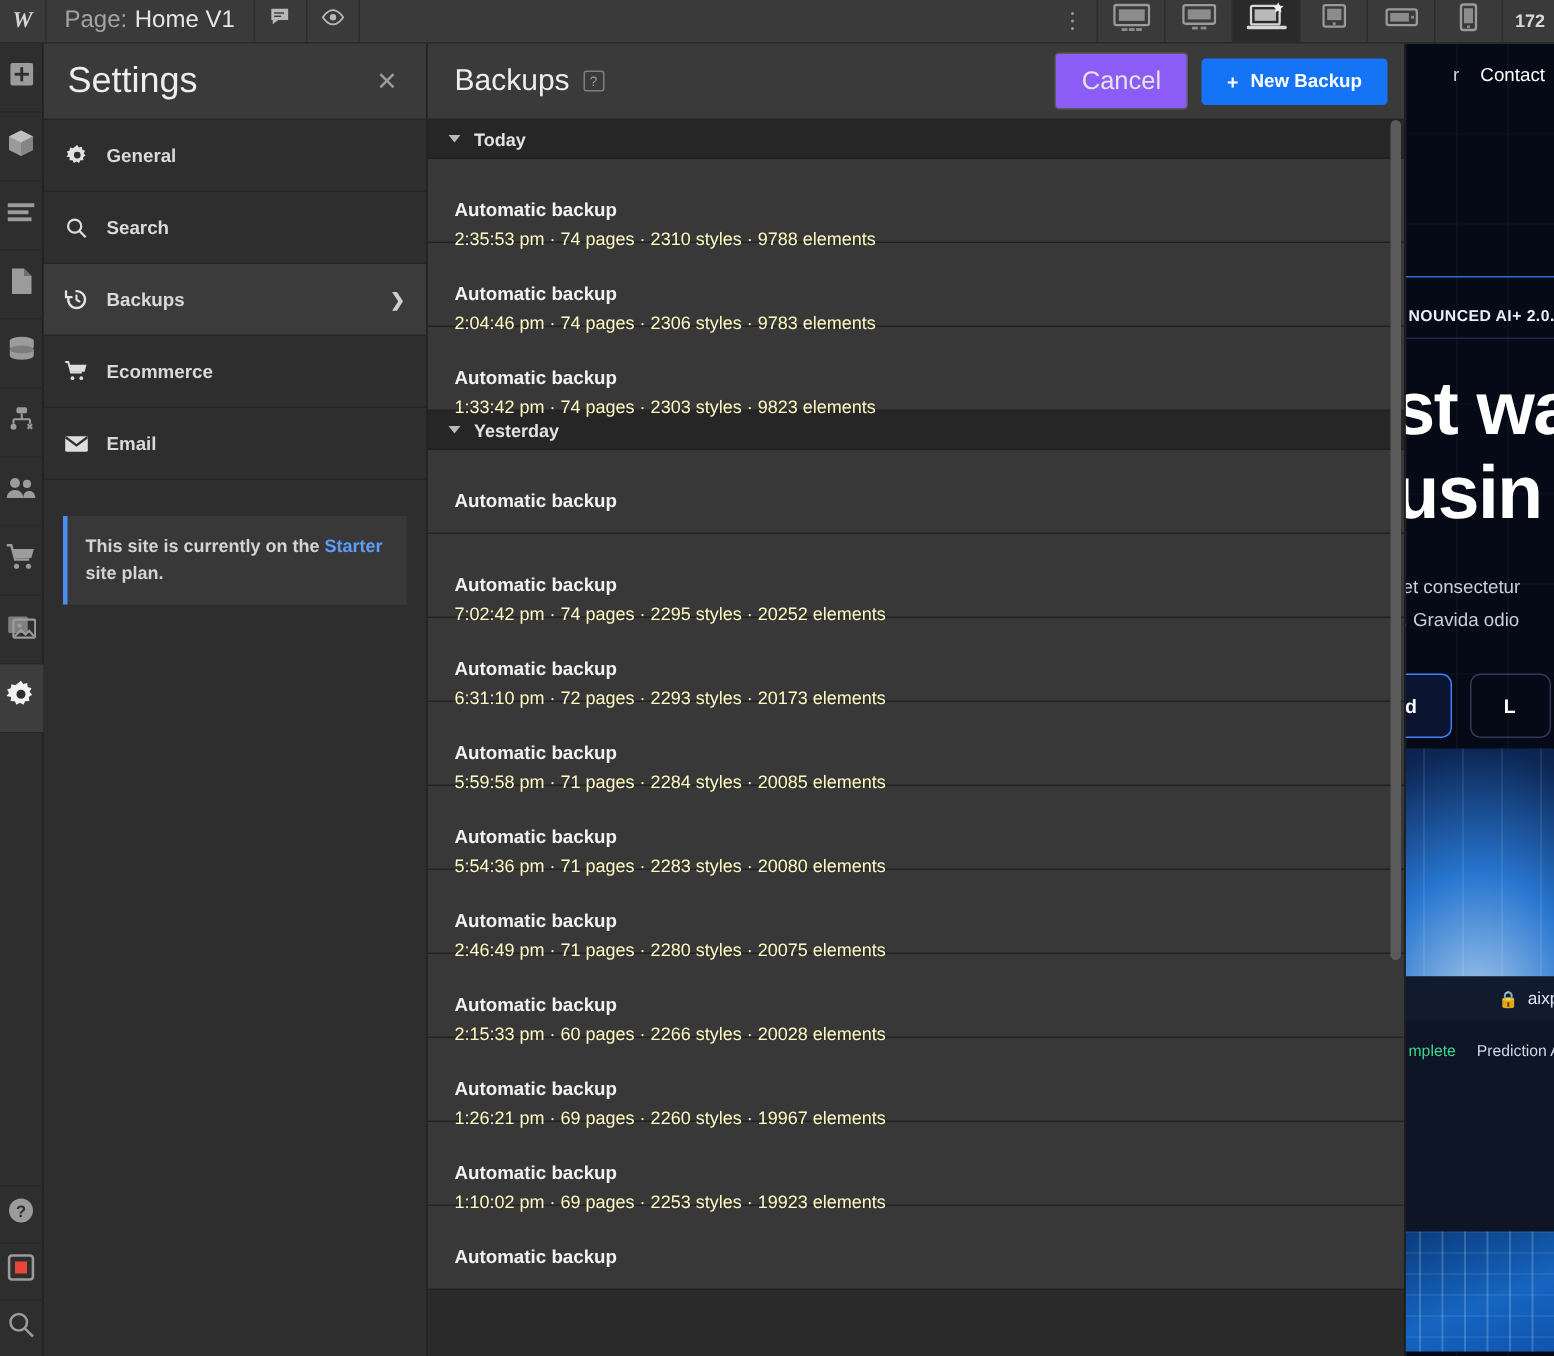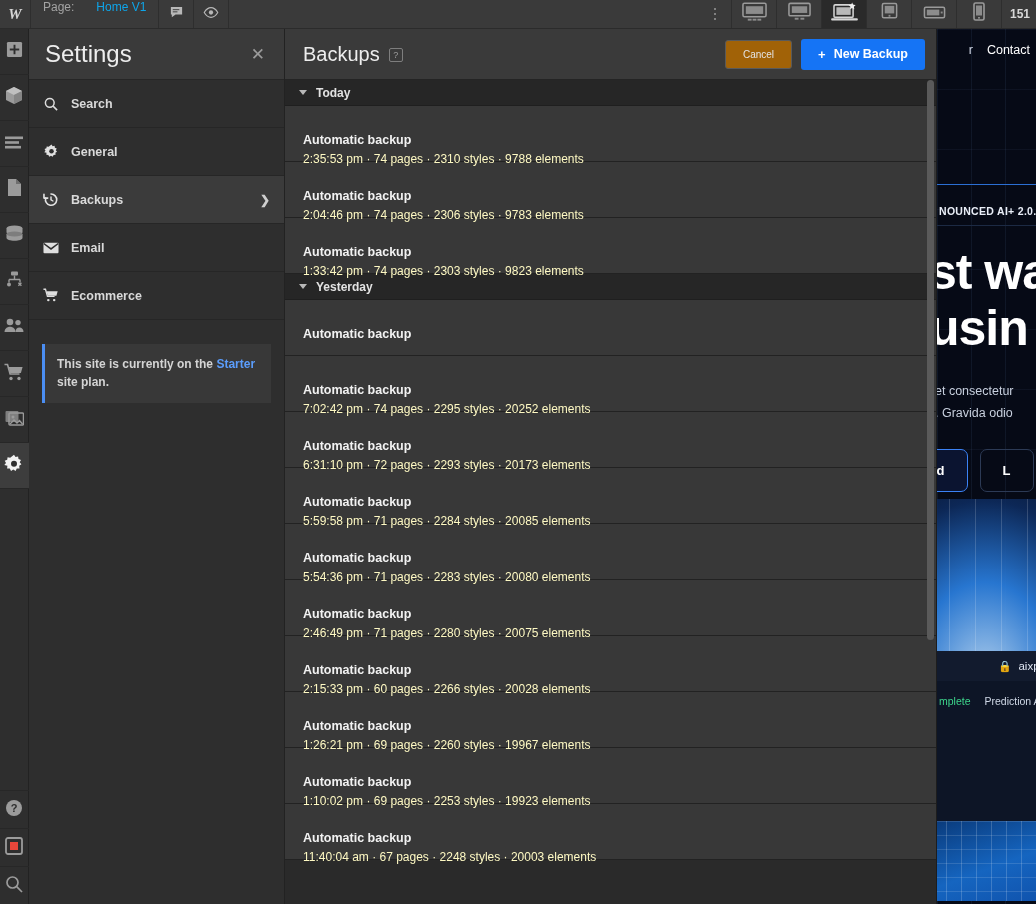--- a/index.html
+++ b/index.html
@@ -21,26 +21,26 @@
     border-bottom: 1px solid #2b2b2b;
     z-index: 40;
   }
   .tb-logo {
     width: 31px; display: flex; align-items: center; justify-content: center;
     border-right: 1px solid #2e2e2e;
     color: #d6d6d6; font-size: 15px; font-weight: bold; font-style: italic;
     font-family: "Liberation Serif", serif;
   }
   .tb-page {
-    display: flex; padding: 0 12px;
-    border-right: 1px solid #2e2e2e; gap: 22px;
-    font-size: 12px;
+    display: flex; align-items: center; padding: 0 12px;
+    border-right: 1px solid #2e2e2e; gap: 5px;
+    font-size: 16px;
   }
   .tb-page .lbl { color: #a3a3a3; }
-  .tb-page .val { color: #0ea5e9; }
+  .tb-page .val { color: #e5e5e5; }
   .tb-icon-btn {
     width: 35px; display: flex; align-items: center; justify-content: center;
     border-right: 1px solid #2e2e2e;
   }
   .tb-spacer { flex: 1; }
   .tb-dots {
     width: 34px; display: flex; flex-direction: column; align-items: center;
     justify-content: center; gap: 3px; border-right: 1px solid #2e2e2e;
   }
   .tb-dots i { width: 2px; height: 2px; background: #9a9a9a; display: block; border-radius: 50%; }
@@ -116,21 +116,21 @@
   }
   .bk-title { color: #ededed; font-size: 20px; }
   .bk-help {
     margin-left: 9px; width: 14px; height: 14px; border: 1px solid #7e7e7e;
     border-radius: 2px; color: #9d9d9d; font-size: 9px;
     display: inline-flex; align-items: center; justify-content: center;
     cursor: pointer; vertical-align: middle;
   }
   .bk-actions { margin-left: auto; display: flex; align-items: center; gap: 9px; }
   .btn-cancel {
-    background: #a16207; color: #e4e4e4; font-size: 10px;
+    background: #8b5cf6; color: #e4e4e4; font-size: 17px;
     padding: 8px 17px; border: 1px solid #5a5a5a; border-radius: 3px; cursor: pointer;
   }
   .btn-new {
     background: #1574f5; color: #fff; font-size: 12.5px; font-weight: bold;
     padding: 8px 17px; border-radius: 3px; cursor: pointer;
     display: flex; align-items: center; gap: 8px;
   }
   .btn-new .plus { font-size: 13px; font-weight: bold; }
 
   .bk-list { flex: 1; overflow: hidden; position: relative; }
@@ -335,21 +335,21 @@
     <div class="tb-dev">
       <span>
         <svg width="14" height="20" viewBox="0 0 14 20">
             <rect x="2" y="1" width="10" height="17" rx="1.6" fill="none" stroke="#9a9a9a" stroke-width="1.6"></rect>
             <rect x="4" y="3.5" width="6" height="10" fill="#8c8c8c"></rect>
             <rect x="6" y="15" width="2" height="1.6" fill="#8c8c8c"></rect>
           </svg>
       </span>
     </div>
 
-    <div class="tb-zoom">151</div>
+    <div class="tb-zoom">172</div>
   </div>
 
   <div class="rail">
     <div class="rail-item">
       <span>
         <svg width="17" height="17" viewBox="0 0 18 18">
             <rect x="1" y="1" width="16" height="16" rx="1.5" fill="#9b9b9b"></rect>
             <rect x="8" y="4" width="2" height="10" fill="#2e2e2e"></rect>
             <rect x="4" y="8" width="10" height="2" fill="#2e2e2e"></rect>
           </svg>
@@ -469,72 +469,72 @@
   </div>
 
   <div class="settings">
     <div class="settings-head">
       <div class="settings-title">Settings</div>
       <div class="settings-close">✕</div>
     </div>
 
     <div class="nav-item">
       <span class="nav-ico">
+        <svg width="15" height="15" viewBox="0 0 20 20">
+            <path d="M10 0.8l1.5 2.2 2.6-0.6 0.4 2.6 2.5 0.9-1.3 2.3 1.7 2-2.2 1.5 0.3 2.7-2.7 0.1-1.2 2.4-2.3-1.4-2.3 1.4-1.2-2.4-2.7-0.1 0.3-2.7L0.3 11l1.7-2L0.7 6.7l2.5-0.9 0.4-2.6L6.2 3.8z" fill="#e0e0e0"></path>
+            <circle cx="10" cy="9.8" r="3" fill="#2e2e2e"></circle>
+          </svg>
+      </span>
+      <span>General</span>
+    </div>
+
+    <div class="nav-item">
+      <span class="nav-ico">
         <svg width="14" height="14" viewBox="0 0 16 16">
             <circle cx="6.6" cy="6.6" r="5" fill="none" stroke="#dcdcdc" stroke-width="1.7"></circle>
             <path d="M10.4 10.4L15 15" stroke="#dcdcdc" stroke-width="1.7"></path>
           </svg>
       </span>
       <span>Search</span>
-    </div>
-
-    <div class="nav-item">
-      <span class="nav-ico">
-        <svg width="15" height="15" viewBox="0 0 20 20">
-            <path d="M10 0.8l1.5 2.2 2.6-0.6 0.4 2.6 2.5 0.9-1.3 2.3 1.7 2-2.2 1.5 0.3 2.7-2.7 0.1-1.2 2.4-2.3-1.4-2.3 1.4-1.2-2.4-2.7-0.1 0.3-2.7L0.3 11l1.7-2L0.7 6.7l2.5-0.9 0.4-2.6L6.2 3.8z" fill="#e0e0e0"></path>
-            <circle cx="10" cy="9.8" r="3" fill="#2e2e2e"></circle>
-          </svg>
-      </span>
-      <span>General</span>
     </div>
 
     <div class="nav-item sel">
       <span class="nav-ico">
         <svg width="16" height="15" viewBox="0 0 17 16">
             <path d="M8.5 2.2A6 6 0 1 1 2.8 6.6" fill="none" stroke="#e4e4e4" stroke-width="1.7" stroke-linecap="round"></path>
             <path d="M1 2.5v4h4" fill="none" stroke="#e4e4e4" stroke-width="1.7" stroke-linecap="round" stroke-linejoin="round"></path>
             <path d="M8.5 5.3v3l2.1 1.3" stroke="#e4e4e4" stroke-width="1.5" fill="none" stroke-linecap="round"></path>
           </svg>
       </span>
       <span>Backups</span>
       <span class="nav-chev">❯</span>
-    </div>
-
-    <div class="nav-item">
-      <span class="nav-ico">
-        <svg width="16" height="12" viewBox="0 0 17 12">
-            <rect x="0.5" y="0.5" width="16" height="11" rx="1" fill="#dedede"></rect>
-            <path d="M0.8 1.2L8.5 7l7.7-5.8" fill="none" stroke="#2e2e2e" stroke-width="1.6"></path>
-          </svg>
-      </span>
-      <span>Email</span>
     </div>
 
     <div class="nav-item">
       <span class="nav-ico">
         <svg width="16" height="15" viewBox="0 0 18 16">
             <path d="M0.5 1h2.3l2.2 8h8" stroke="#dedede" stroke-width="1.5" fill="none"></path>
             <path d="M4 3.2h12.5l-1.4 5.2H5.3z" fill="#dedede"></path>
             <circle cx="6" cy="13.2" r="1.4" fill="#dedede"></circle>
             <circle cx="12.6" cy="13.2" r="1.4" fill="#dedede"></circle>
           </svg>
       </span>
       <span>Ecommerce</span>
     </div>
 
+    <div class="nav-item">
+      <span class="nav-ico">
+        <svg width="16" height="12" viewBox="0 0 17 12">
+            <rect x="0.5" y="0.5" width="16" height="11" rx="1" fill="#dedede"></rect>
+            <path d="M0.8 1.2L8.5 7l7.7-5.8" fill="none" stroke="#2e2e2e" stroke-width="1.6"></path>
+          </svg>
+      </span>
+      <span>Email</span>
+    </div>
+
     <div class="plan-note">
       <span>This site is currently on the </span><a href="#">Starter</a><span> site plan.</span>
     </div>
   </div>
 
   <div class="backups">
     <div class="bk-head">
       <div class="bk-title">
         <span>Backups</span><span class="bk-help">?</span>
       </div>
@@ -599,21 +599,20 @@
           <div class="bk-row">
             <div class="rt">Automatic backup</div>
             <div class="rm">1:26:21 pm · 69 pages · 2260 styles · 19967 elements</div>
           </div>
           <div class="bk-row">
             <div class="rt">Automatic backup</div>
             <div class="rm">1:10:02 pm · 69 pages · 2253 styles · 19923 elements</div>
           </div>
           <div class="bk-row">
             <div class="rt">Automatic backup</div>
-            <div class="rm">11:40:04 am · 67 pages · 2248 styles · 20003 elements</div>
           </div>
         </div>
       <div class="scrollbar">
         <div class="scroll-thumb" style="top:0px;height:560px;"></div>
       </div>
     </div>
   </div>
 
   <div class="canvas">
     <div class="cv-grid"></div>

